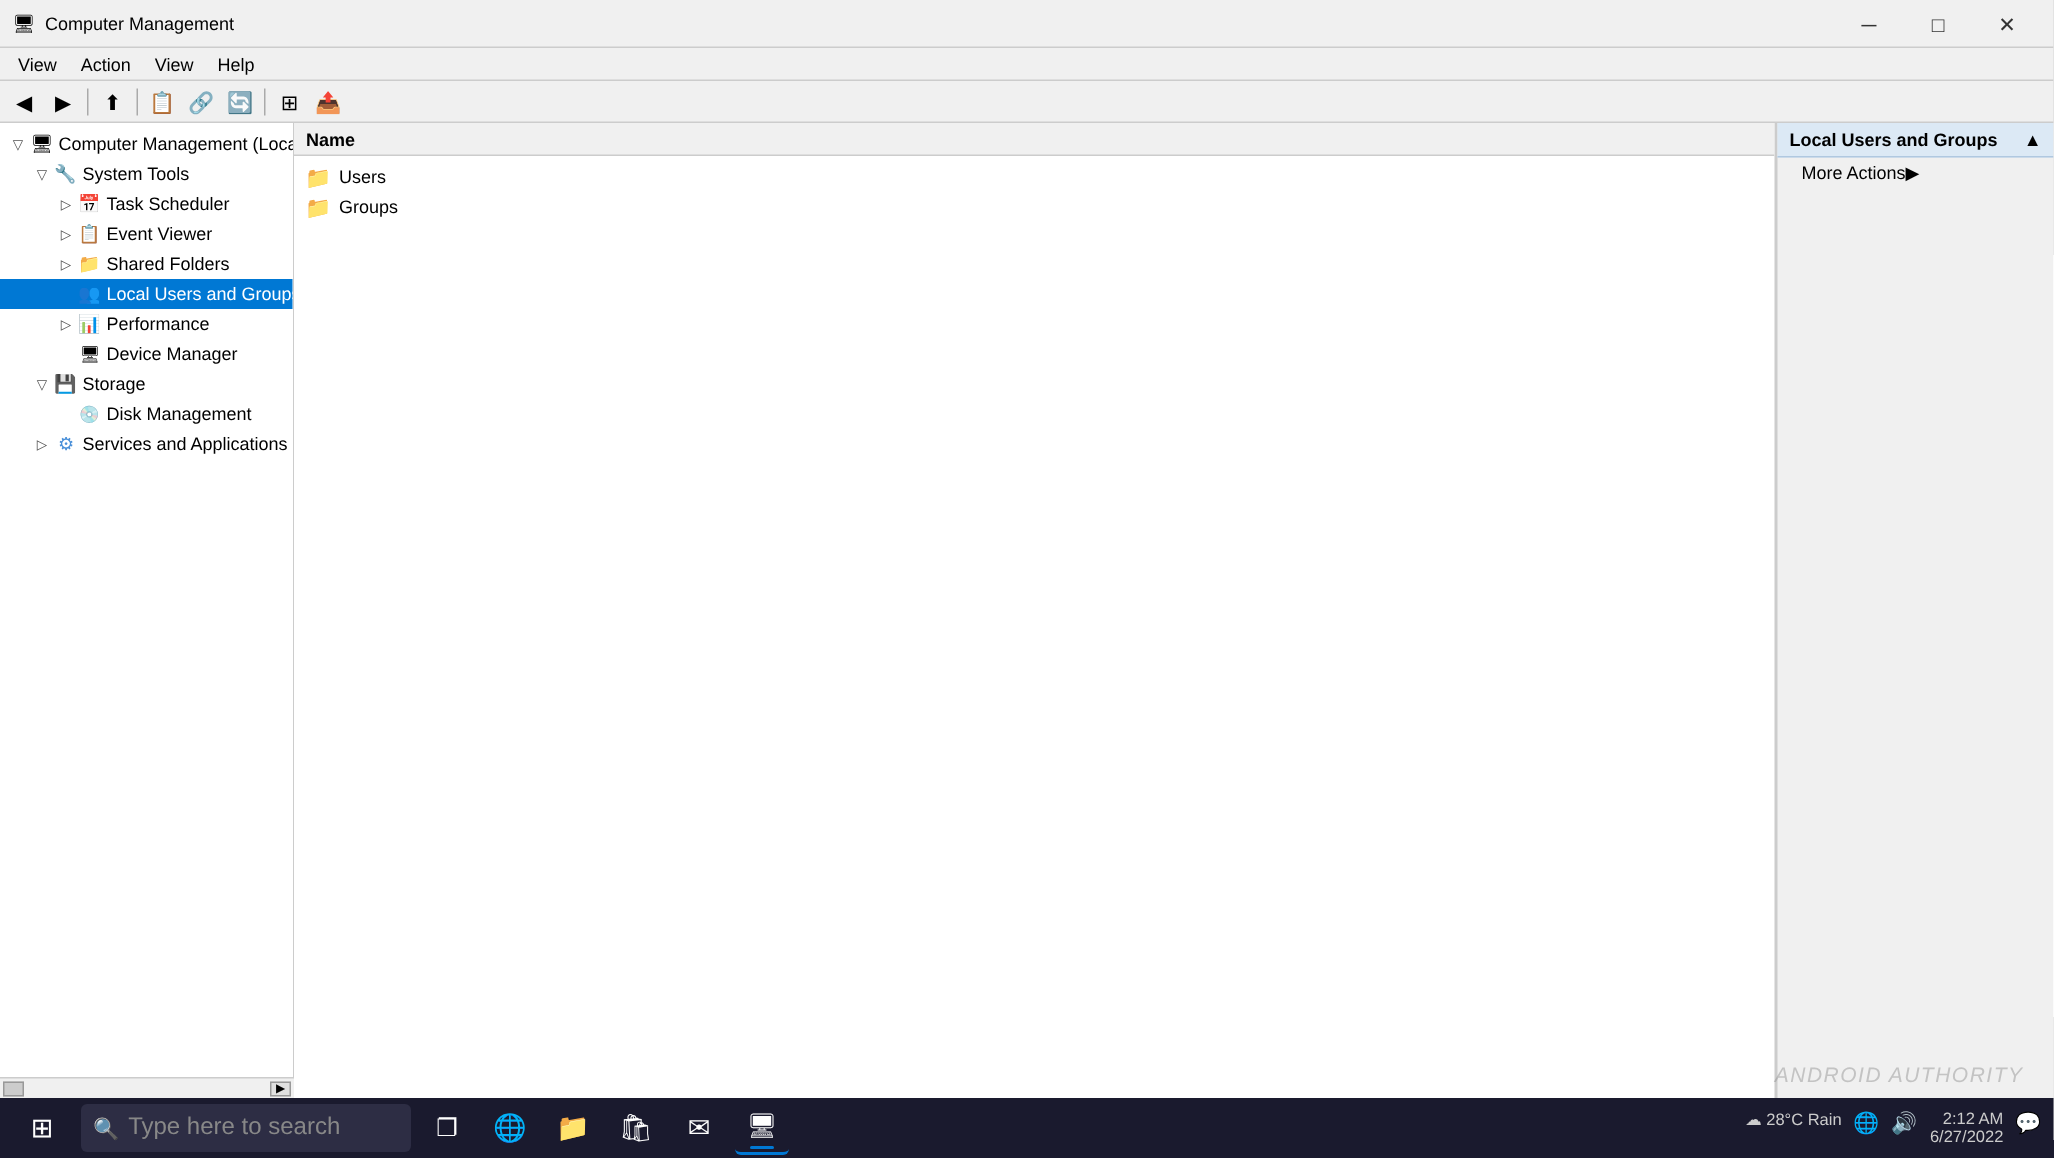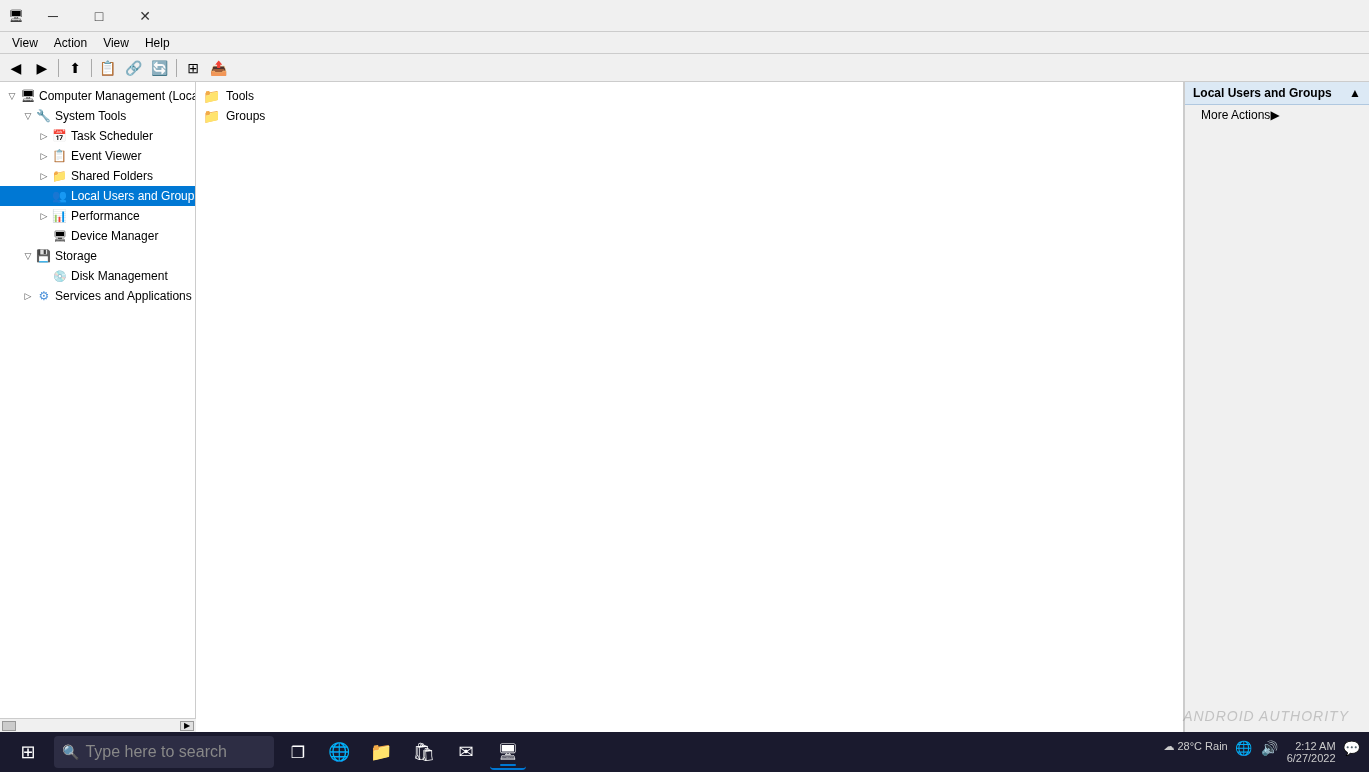--- a/index.html
+++ b/index.html
@@ -274,20 +274,21 @@
 
     
     .folder-yellow { color: #e8a000; }
     .folder-blue { color: #4a90d9; }
   </style>
 </head>
 <body>
 
 <div class="title-bar">
   <span class="title-bar-icon">🖥</span>
+  <span class="title-bar-title">Computer Management</span>
   <div class="title-bar-controls">
     <button class="title-bar-btn">─</button>
     <button class="title-bar-btn">□</button>
     <button class="title-bar-btn close">✕</button>
   </div>
 </div>
 
 <div class="menu-bar">
   <span class="menu-item">View</span>
   <span class="menu-item">Action</span>
@@ -380,24 +381,27 @@
     </div>
 
     <div style="position: absolute; bottom: 40px; left: 0; width: 196px; height: 14px; background: #f0f0f0; border-top: 1px solid #ccc; display: flex; align-items: center; padding: 0 2px;">
       <div style="width: 14px; height: 10px; background: #ccc; border: 1px solid #999; cursor: pointer;"></div>
       <div style="flex:1; height: 10px;"></div>
       <div style="width: 14px; height: 10px; background: #e0e0e0; border: 1px solid #999; cursor: pointer; display: flex; align-items: center; justify-content: center; font-size: 8px;">▶</div>
     </div>
   </div>
 
   <div class="center-panel">
+    <div class="center-header">
+      <span>Name</span>
+    </div>
     <div class="center-content">
       <div class="list-item">
         <span class="folder-icon folder-yellow">📁</span>
-        <span>Tools</span>
+        <span>Users</span>
       </div>
       <div class="list-item">
         <span class="folder-icon folder-yellow">📁</span>
         <span>Groups</span>
       </div>
     </div>
   </div>
 
   <div class="actions-panel">
     <div class="actions-section-header">

